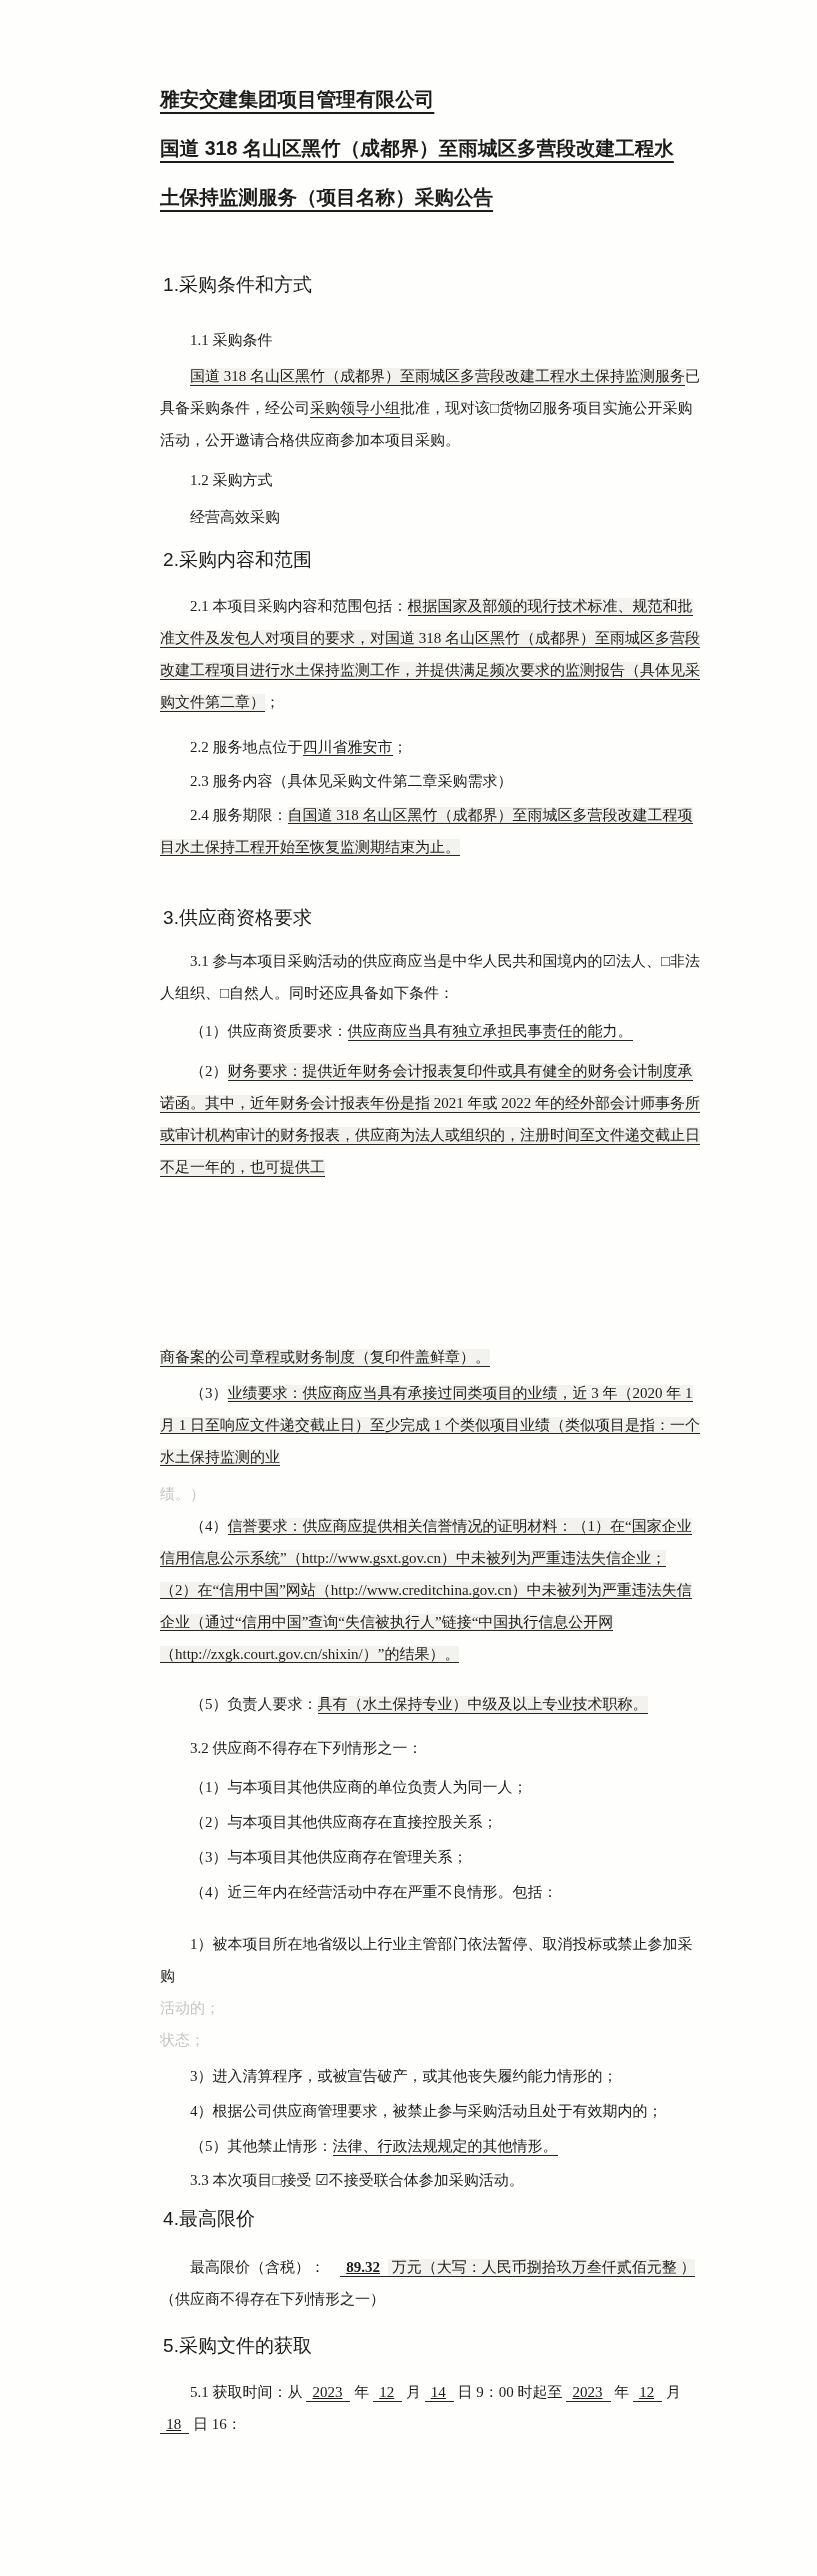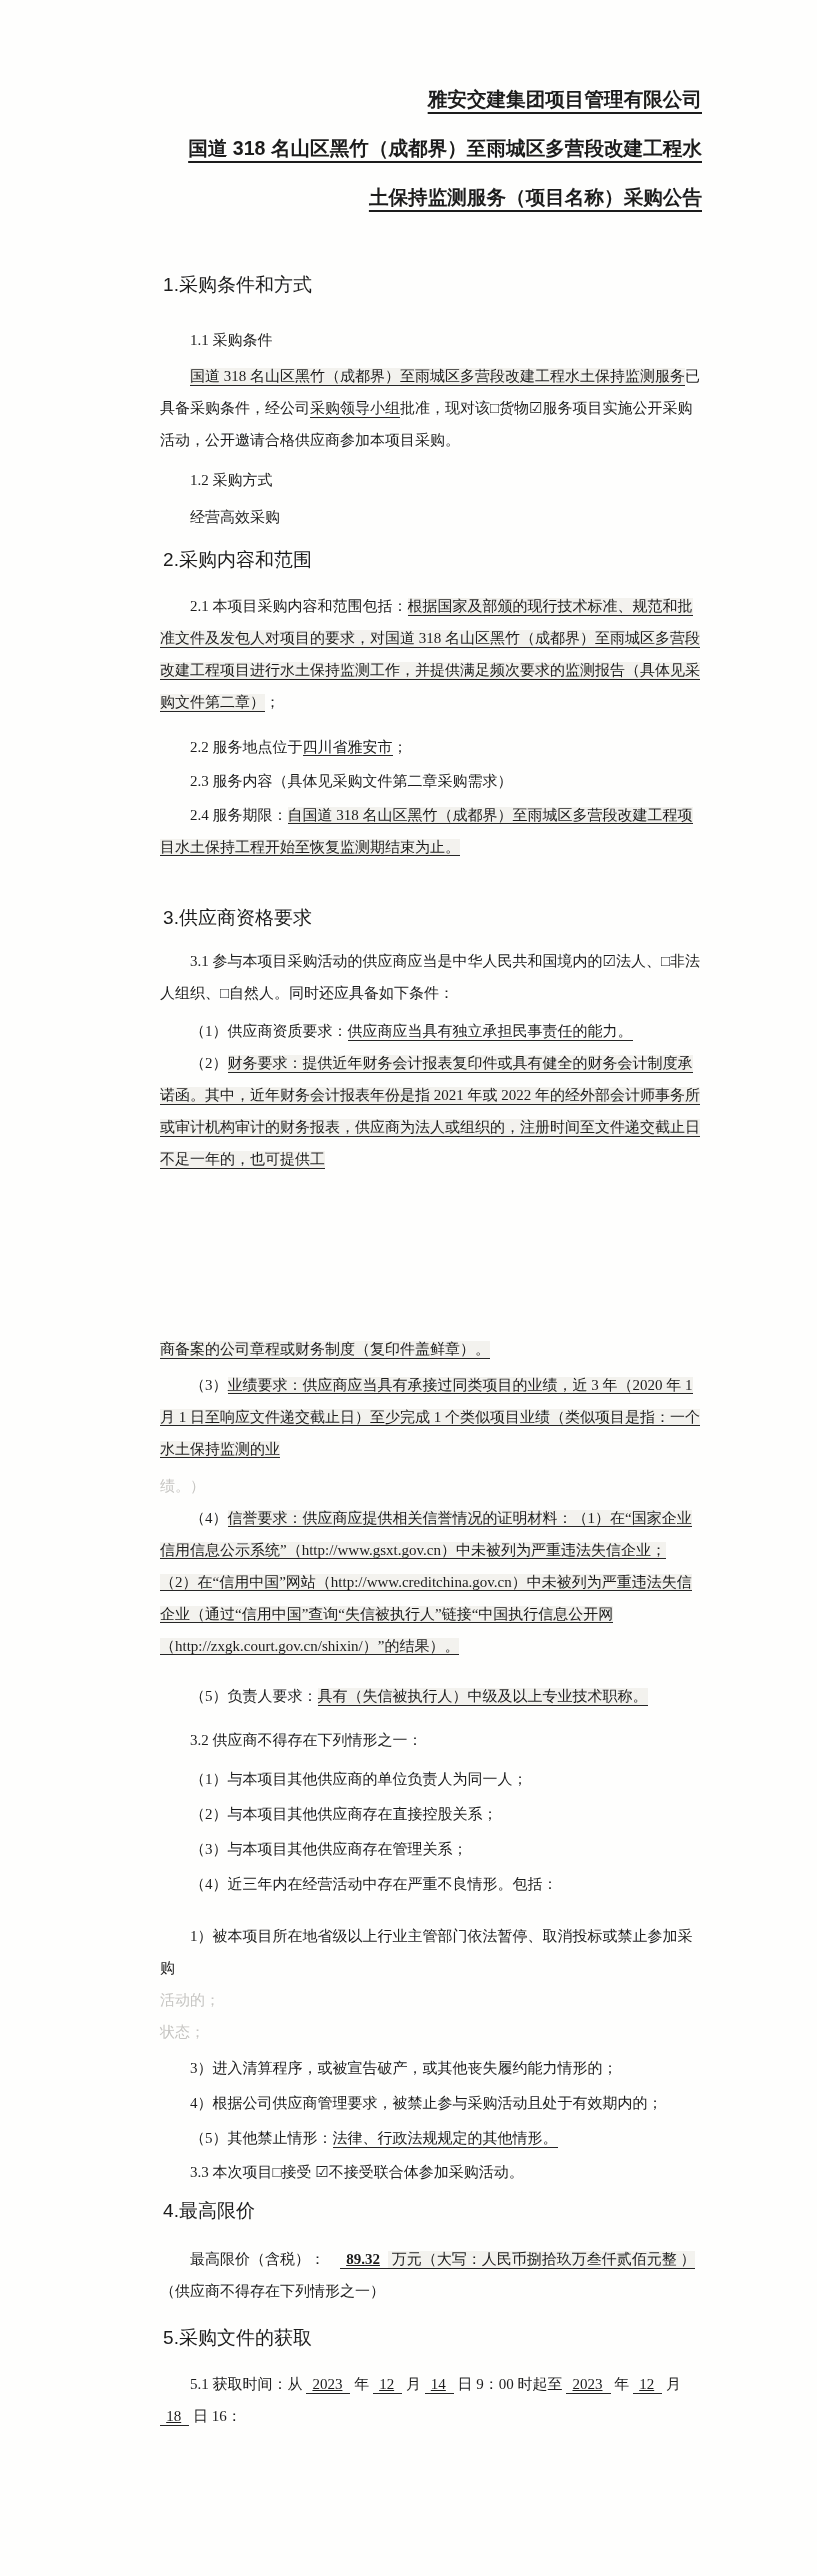--- a/index.html
+++ b/index.html
@@ -10,21 +10,21 @@
     font-family:"Liberation Serif","DejaVu Serif",serif;
     color:#1c1c1c;
     overflow:hidden;
     margin:0 auto;
   }
   .content{position:absolute;left:160px;top:0;width:542px;}
   .title{padding-top:75px;}
   .title-line{
     font-family:"Liberation Sans","DejaVu Sans",sans-serif;
     font-size:19.6px;font-weight:700;line-height:49px;
-    text-align:right;white-space:nowrap;
+    text-align:left;white-space:nowrap;
     text-decoration:underline;text-decoration-thickness:1.5px;text-underline-offset:5.7px;
   }
   .h{
     font-family:"Liberation Sans","DejaVu Sans",sans-serif;
     font-size:19px;font-weight:400;line-height:30px;margin:0;text-indent:3.1px;
   }
   .b{font-size:15px;line-height:32px;margin:0;text-indent:30px;}
   .cont{text-indent:0;}
   .u{border-bottom:1px solid #262626;padding-bottom:0.5px;}
   .pad{padding-left:6.2px;padding-right:8px;text-decoration:underline;}
@@ -52,26 +52,26 @@
 
     <p class="h" style="margin-top:11.3px">2.采购内容和范围</p>
     <p class="b" style="margin-top:15.5px"><span>2.1 本项目采购内容和范围包括：</span><span class="u shade">根据国家及部颁的现行技术标准、规范和批准文件及发包人对项目的要求，对国道 318 名山区黑竹（成都界）至雨城区多营段改建工程项目进行水土保持监测工作，并提供满足频次要求的监测报告（具体见采购文件第二章）</span><span>；</span></p>
     <p class="b" style="margin-top:12.4px"><span>2.2 服务地点位于</span><span class="u">四川省雅安市</span><span>；</span></p>
     <p class="b" style="margin-top:2.1px">2.3 服务内容（具体见采购文件第二章采购需求）</p>
     <p class="b" style="margin-top:2.1px"><span>2.4 服务期限：</span><span class="u shade">自国道 318 名山区黑竹（成都界）至雨城区多营段改建工程项目水土保持工程开始至恢复监测期结束为止。</span></p>
 
     <p class="h" style="margin-top:40px">3.供应商资格要求</p>
     <p class="b" style="margin-top:12.4px"><span>3.1 参与本项目采购活动的供应商应当是中华人民共和国境内的</span><span>☑</span><span>法人、</span><span>□</span><span>非法人组织、</span><span>□</span><span>自然人。同时还应具备如下条件：</span></p>
     <p class="b" style="margin-top:6.2px"><span>（1）供应商资质要求：</span><span class="u">供应商应当具有独立承担民事责任的能力。</span></p>
-    <p class="b" style="margin-top:0"><span>（2）</span><span class="u shade">财务要求：提供近年财务会计报表复印件或具有健全的财务会计制度承诺函。其中，近年财务会计报表年份是指 2021 年或 2022 年的经外部会计师事务所或审计机构审计的财务报表，供应商为法人或组织的，注册时间至文件递交截止日不足一年的，也可提供工</span></p>
+    <p class="b" style="margin-top:8px"><span>（2）</span><span class="u shade">财务要求：提供近年财务会计报表复印件或具有健全的财务会计制度承诺函。其中，近年财务会计报表年份是指 2021 年或 2022 年的经外部会计师事务所或审计机构审计的财务报表，供应商为法人或组织的，注册时间至文件递交截止日不足一年的，也可提供工</span></p>
     <p class="b cont" style="margin-top:158px"><span class="u shade">商备案的公司章程或财务制度（复印件盖鲜章）。</span></p>
     <p class="b" style="margin-top:3.1px"><span>（3）</span><span class="u shade">业绩要求：供应商应当具有承接过同类项目的业绩，近 3 年（2020 年 1 月 1 日至响应文件递交截止日）至少完成 1 个类似项目业绩（类似项目是指：一个水土保持监测的业</span></p>
     <p class="b cont faint" style="margin-top:5.2px">绩。）</p>
     <p class="b" style="margin-top:0"><span>（4）</span><span class="u shade">信誉要求：供应商应提供相关信誉情况的证明材料：（1）在“国家企业信用信息公示系统”（http://www.gsxt.gov.cn）中未被列为严重违法失信企业；（2）在“信用中国”网站（http://www.creditchina.gov.cn）中未被列为严重违法失信企业（通过“信用中国”查询“失信被执行人”链接“中国执行信息公开网（http://zxgk.court.gov.cn/shixin/）”的结果）。</span></p>
-    <p class="b" style="margin-top:18.5px"><span>（5）负责人要求：</span><span class="u shade">具有（失信被执行人）中级及以上专业技术职称。</span></p>
+    <p class="b" style="margin-top:18.5px"><span>（5）负责人要求：</span><span class="u shade">具有（水土保持专业）中级及以上专业技术职称。</span></p>
     <p class="b" style="margin-top:11.3px">3.2 供应商不得存在下列情形之一：</p>
     <p class="b" style="margin-top:7.2px">（1）与本项目其他供应商的单位负责人为同一人；</p>
     <p class="b" style="margin-top:3.1px">（2）与本项目其他供应商存在直接控股关系；</p>
     <p class="b" style="margin-top:3.1px">（3）与本项目其他供应商存在管理关系；</p>
     <p class="b" style="margin-top:3.1px">（4）近三年内在经营活动中存在严重不良情形。包括：</p>
     <p class="b" style="margin-top:20px">1）被本项目所在地省级以上行业主管部门依法暂停、取消投标或禁止参加采购</p>
     <p class="b cont faint" style="margin-top:0">活动的；</p>
     <p class="b cont faint" style="margin-top:0">状态；</p>
     <p class="b" style="margin-top:4.1px">3）进入清算程序，或被宣告破产，或其他丧失履约能力情形的；</p>
     <p class="b" style="margin-top:3.1px">4）根据公司供应商管理要求，被禁止参与采购活动且处于有效期内的；</p>

